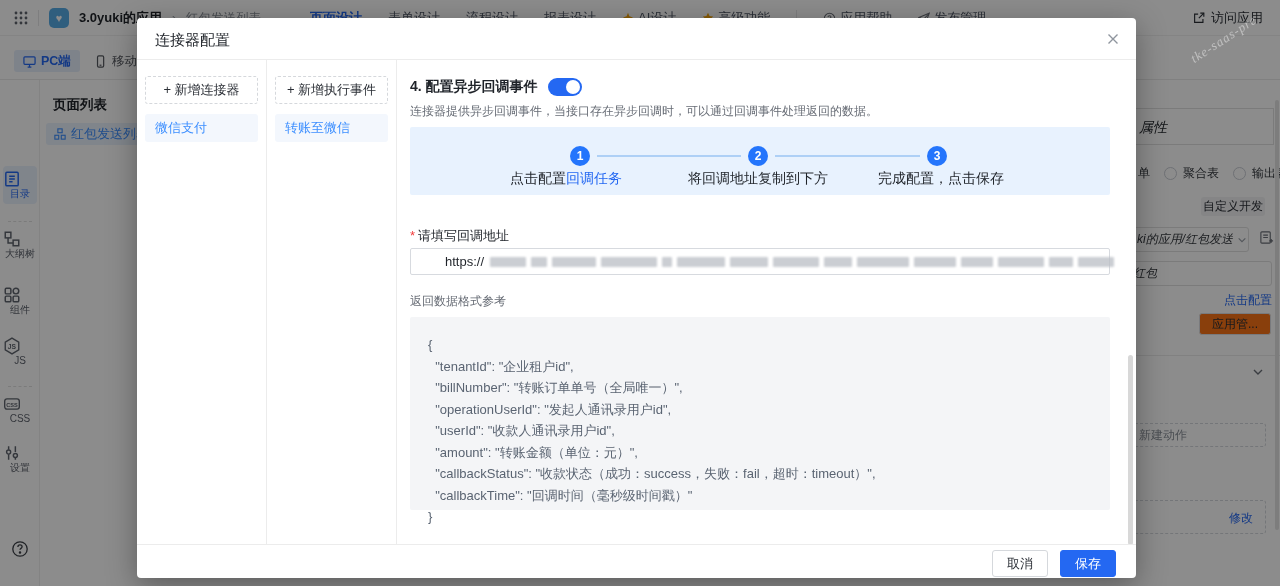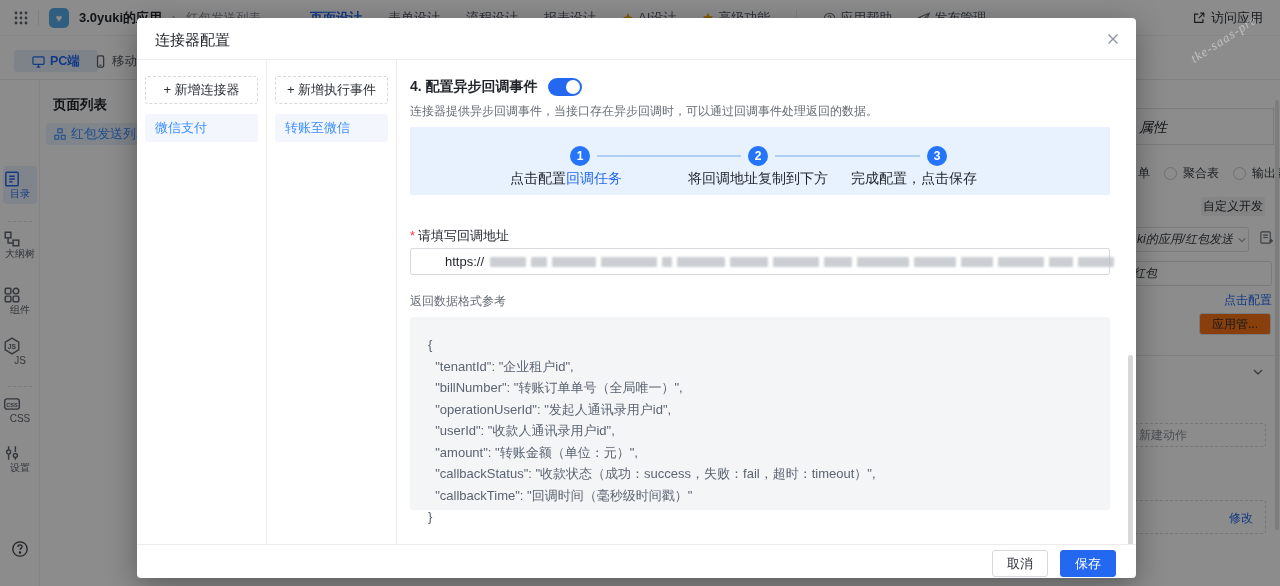--- a/index.html
+++ b/index.html
@@ -15,21 +15,21 @@
   .app-logo{width:20px;height:20px;border-radius:5px;background:#57ace6;color:#fff;font-size:11px;
             display:flex;align-items:center;justify-content:center;line-height:1;}
   .app-name{font-size:13px;font-weight:bold;color:#1f2329;white-space:nowrap;}
   .crumb-sep{color:#9aa0a8;font-size:12px;}
   .crumb{font-size:12.5px;color:#8a9099;white-space:nowrap;}
   .tabs{position:absolute;left:310px;top:0;height:36px;display:flex;align-items:center;gap:26px;}
   .tab{font-size:13px;color:#4e5665;white-space:nowrap;display:flex;align-items:center;gap:4px;cursor:pointer;}
   .tab.active{color:#2468f2;font-weight:bold;}
   .visit{position:absolute;right:17px;top:0;height:36px;display:flex;align-items:center;gap:5px;font-size:13px;color:#2b2f36;}
   .toolbar{position:absolute;left:0;top:36px;width:1280px;height:44px;background:#fff;border-bottom:1px solid #e9e9e9;}
-  .pc-pill{position:absolute;left:14px;top:14px;height:22px;padding:0 18px;background:#e6effc;color:#2468f2;
+  .pc-pill{position:absolute;left:14px;top:14px;height:22px;padding:0 9px;background:#e6effc;color:#2468f2;
            border-radius:3px;display:flex;align-items:center;gap:5px;font-size:12.5px;font-weight:bold;}
   .mobile-tab{position:absolute;left:94px;top:14px;height:22px;display:flex;align-items:center;gap:5px;font-size:12.5px;color:#55585f;}
   .top-save{position:absolute;left:1197px;top:47px;width:64px;height:24px;background:#2468f2;color:#fff;border-radius:3px;
             display:flex;align-items:center;justify-content:center;gap:5px;font-size:12.5px;}
   .rail{position:absolute;left:0;top:80px;width:40px;height:506px;background:#fff;border-right:1px solid #efefef;}
   .rail-item{position:absolute;left:3px;width:34px;text-align:center;color:#5f646e;cursor:pointer;}
   .rail-item .ric{margin:0 auto 2px auto;width:18px;height:18px;}
   .rail-item .rlb{font-size:10px;line-height:11px;text-align:center;}
   .rail-item.active{background:#eaf2fe;border-radius:4px;color:#2468f2;padding:4px 0 5px 0;}
   .rail-dash{position:absolute;left:8px;width:24px;border-top:1px dashed #e0e0e0;}
@@ -379,21 +379,21 @@
         <div class="stepper">
           <div class="step-circle" style="left:160px;">1</div>
           <div class="step-circle" style="left:338px;">2</div>
           <div class="step-circle" style="left:517px;">3</div>
           <div class="step-line" style="left:187px;width:144px;"></div>
           <div class="step-line" style="left:365px;width:145px;"></div>
           <div class="step-label" style="left:156px;">
             <span>点击配置</span><span class="blue">回调任务</span>
           </div>
           <div class="step-label" style="left:348px;">将回调地址复制到下方</div>
-          <div class="step-label" style="left:504px;">完成配置，点击保存</div>
+          <div class="step-label" style="left:531px;">完成配置，点击保存</div>
         </div>
 
         <div class="url-label">
           <span class="req">*</span><span>请填写回调地址</span>
         </div>
         <div class="url-input">
           <span class="url-prefix">https://</span>
           <span class="redact">
             <i style="width:36px"></i>
               <i style="width:16px"></i>

